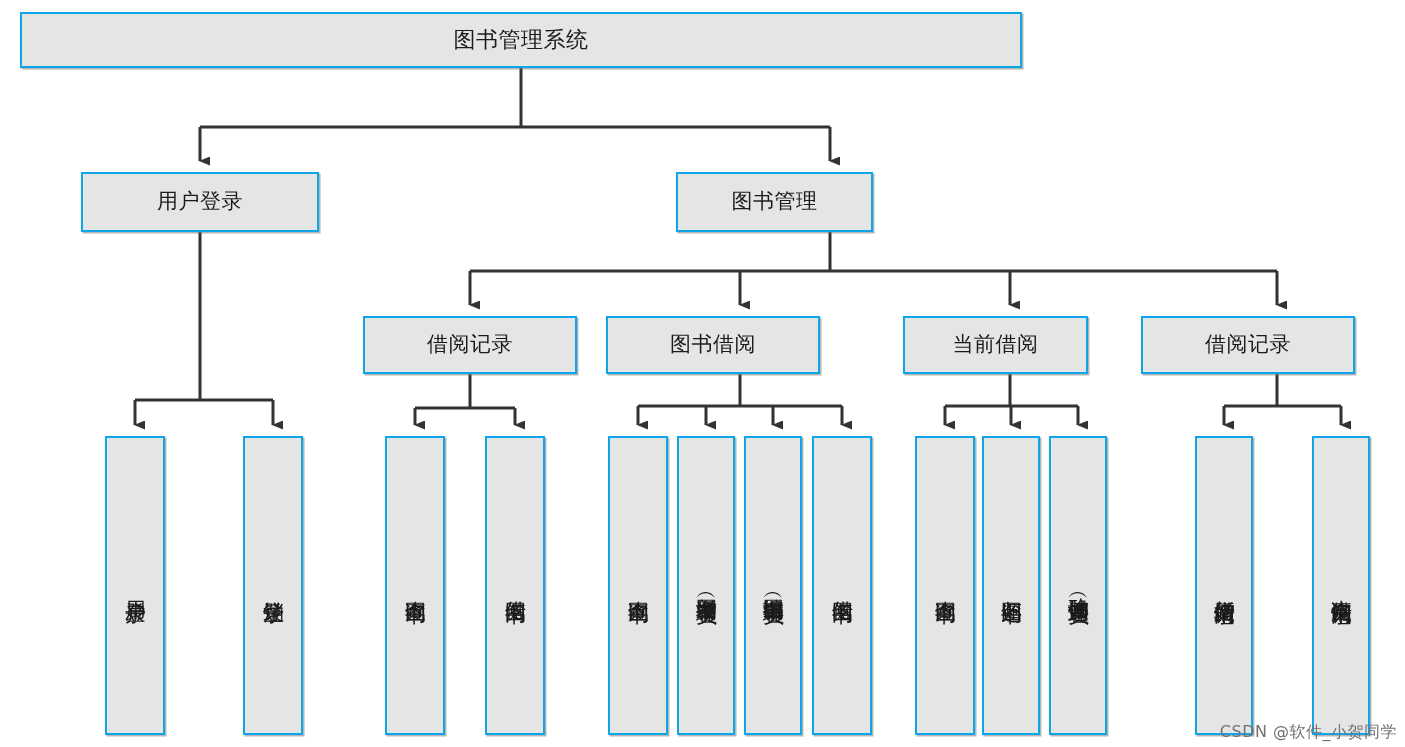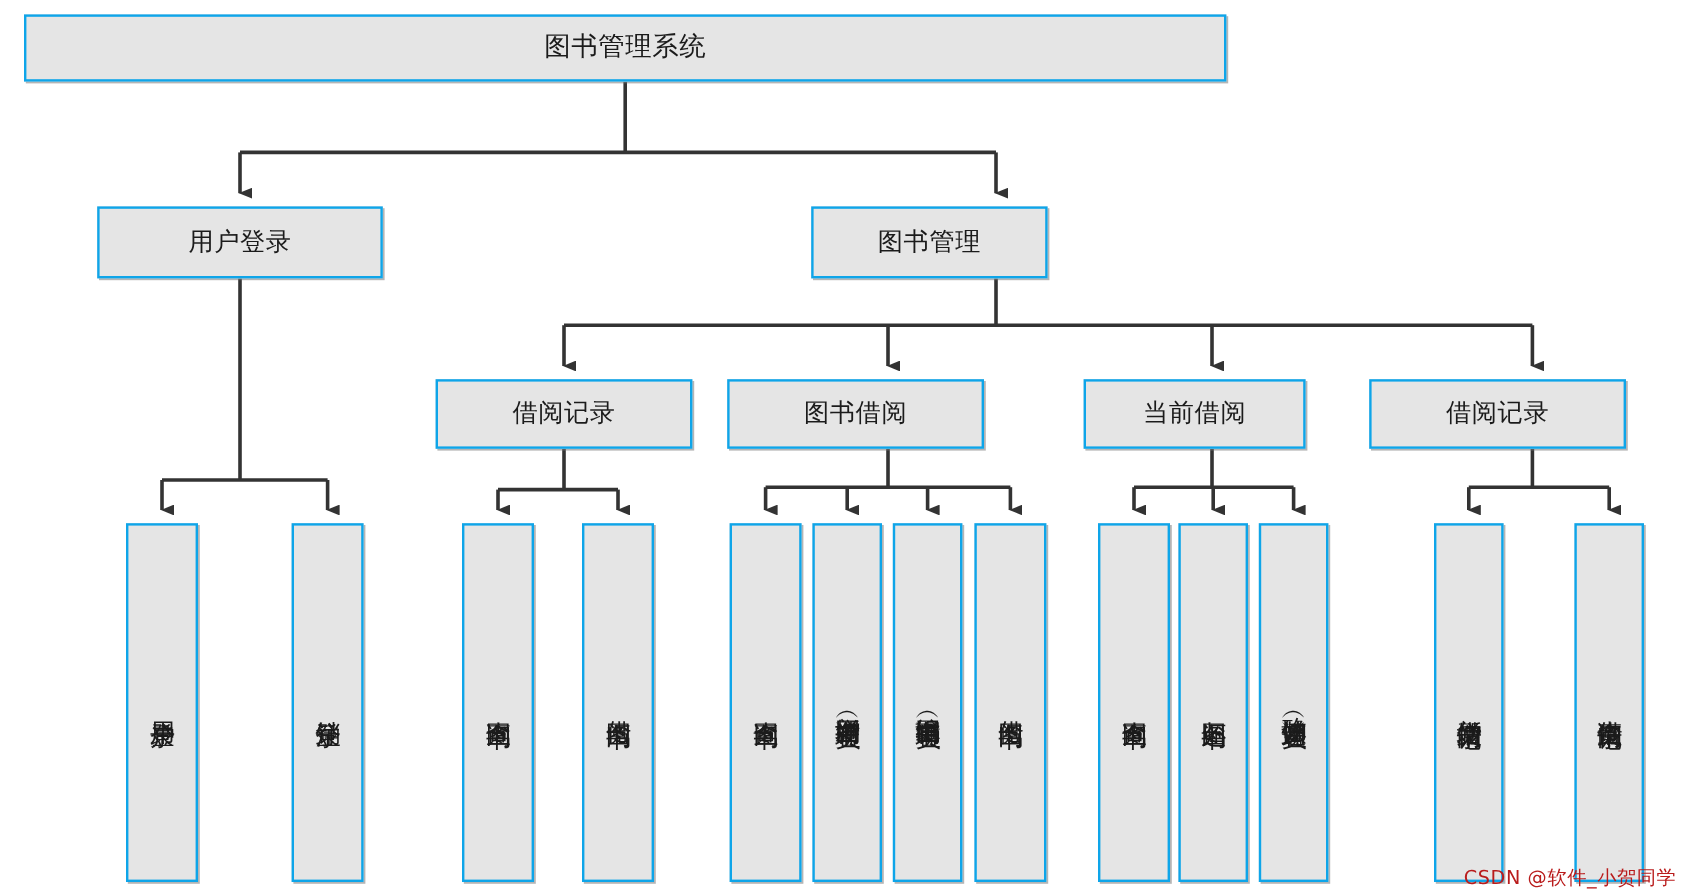--- a/index.html
+++ b/index.html
@@ -59,21 +59,21 @@
     font-size: 21px;
     line-height: 1.28;
     letter-spacing: 1px;
     max-height: 272px;
   }
   .watermark {
     position: absolute;
     right: 8px;
     bottom: 4px;
     font-size: 16px;
-    color: #b91c1c;
+    color: #737373;
     letter-spacing: 0.5px;
     white-space: nowrap;
     user-select: none;
   }
 </style>
 </head>
 <body>
 
 <div id="diagram-canvas">
 

